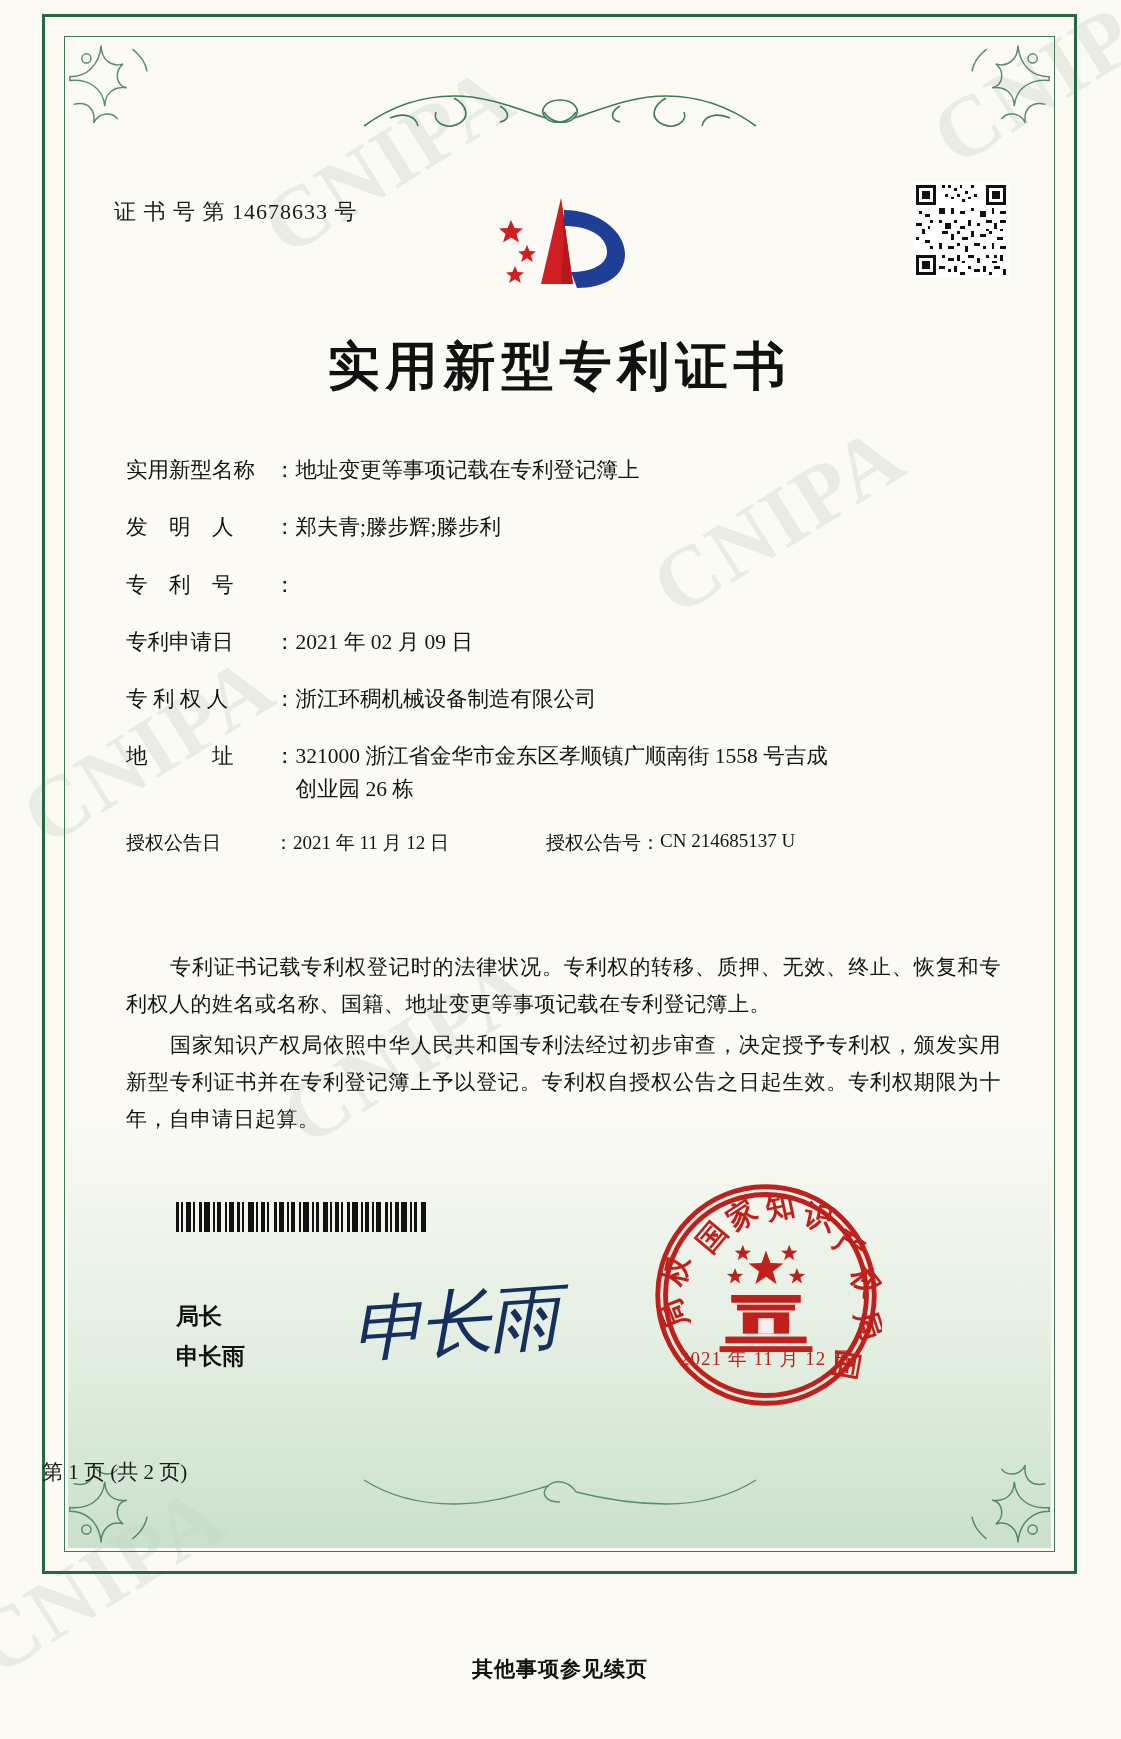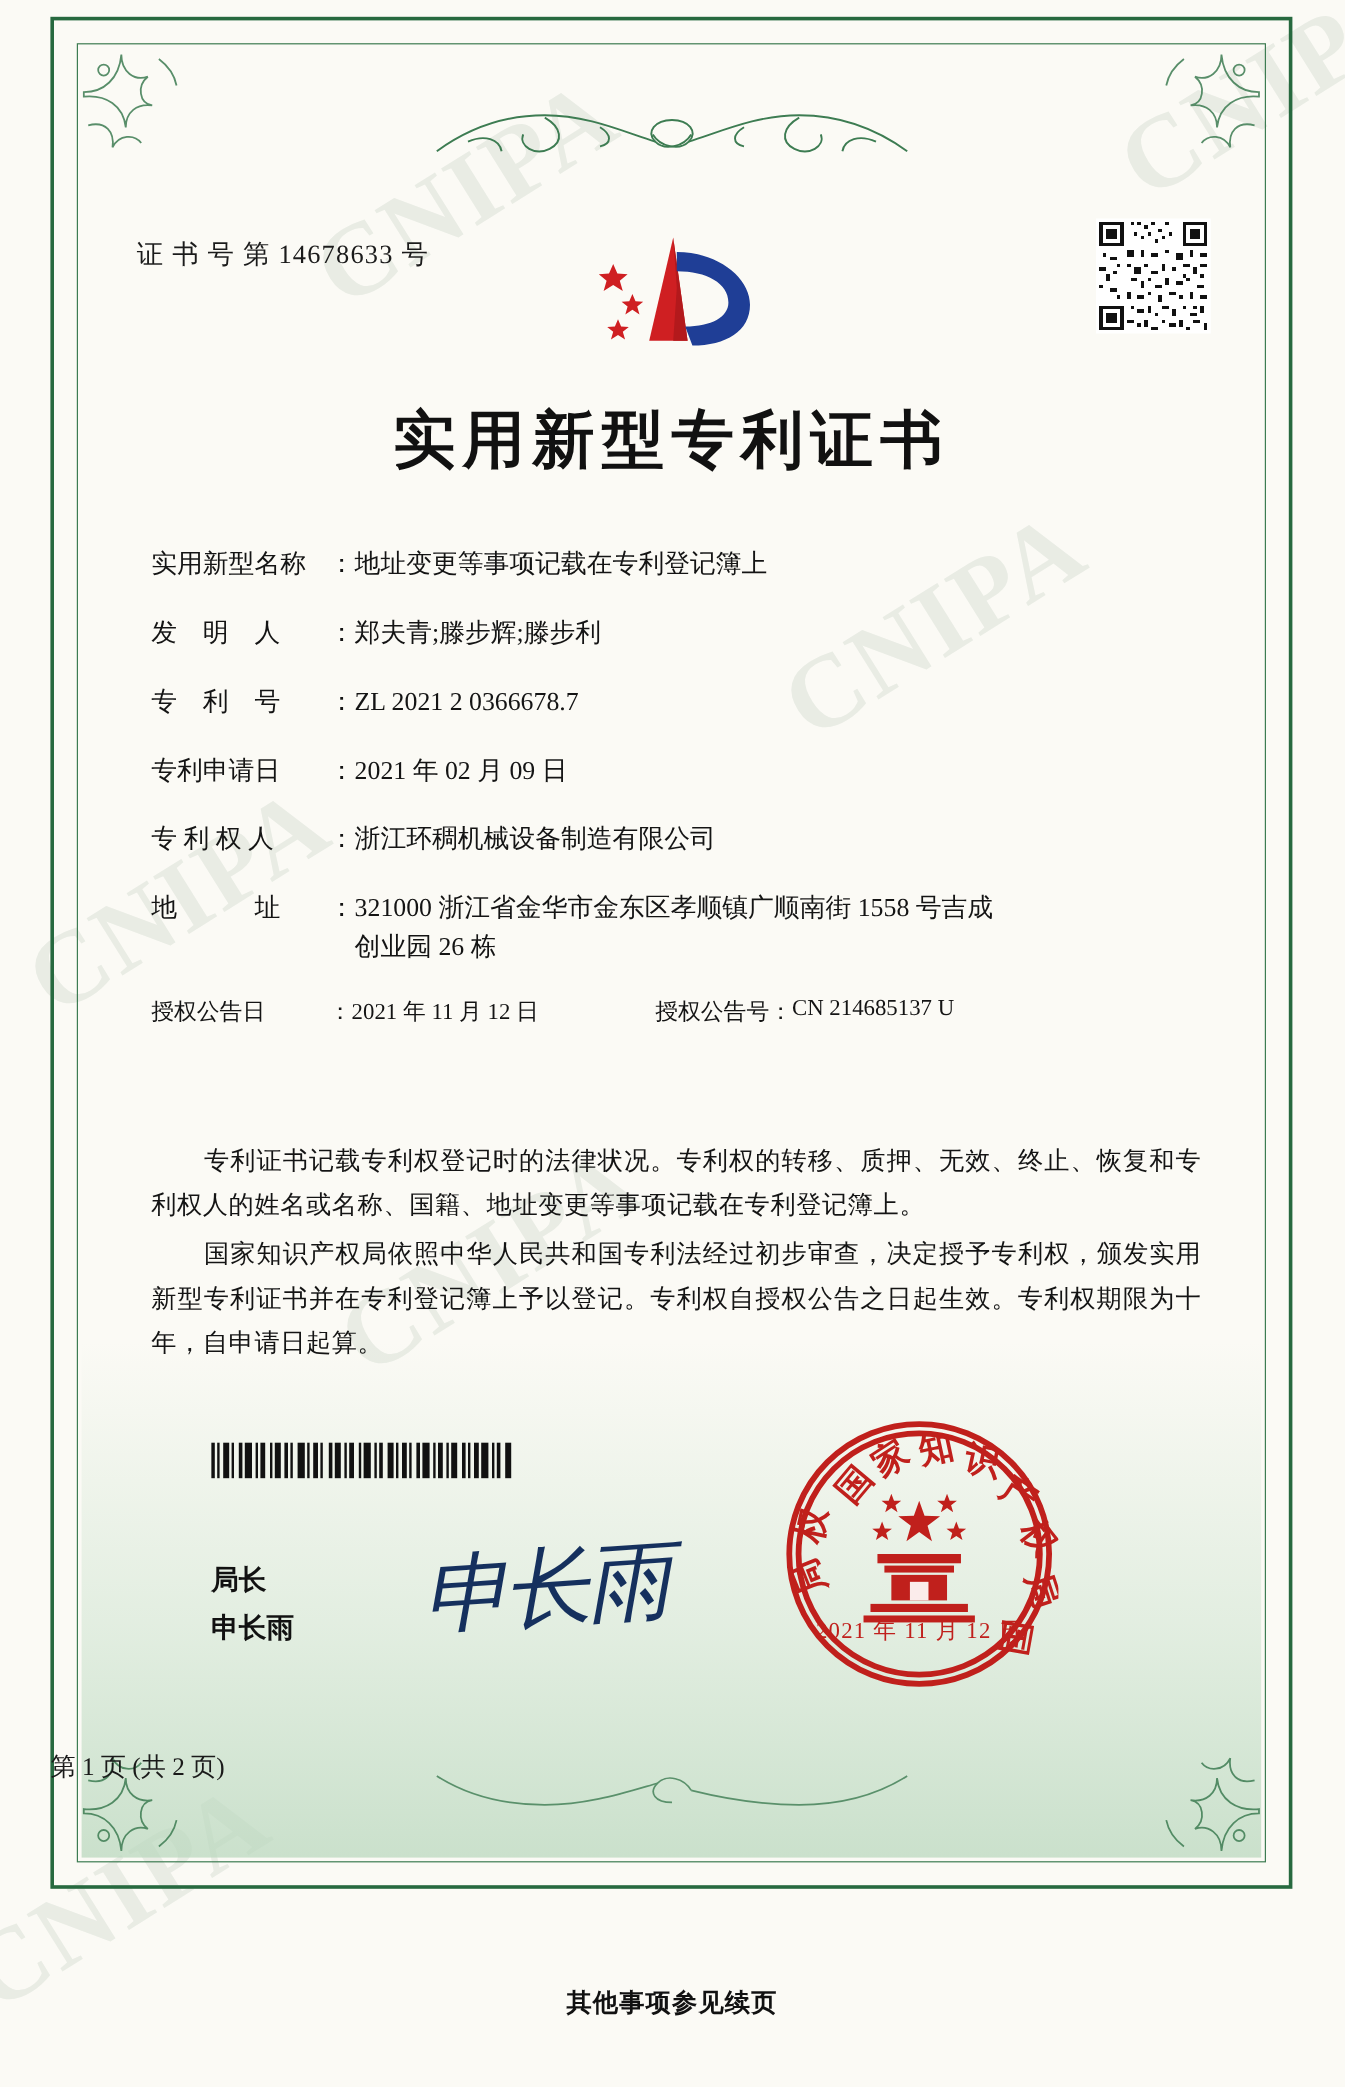--- a/index.html
+++ b/index.html
@@ -500,21 +500,20 @@
 
       <div class="field">
         <span class="f-label">发　明　人</span>
         <span class="f-colon">：</span>
         <span class="f-value">郑夫青;滕步辉;滕步利</span>
       </div>
 
       <div class="field">
         <span class="f-label">专　利　号</span>
         <span class="f-colon">：</span>
-        <span class="f-value">ZL 2021 2 0366678.7</span>
       </div>
 
       <div class="field">
         <span class="f-label">专利申请日</span>
         <span class="f-colon">：</span>
         <span class="f-value">2021 年 02 月 09 日</span>
       </div>
 
       <div class="field">
         <span class="f-label">专 利 权 人</span>

